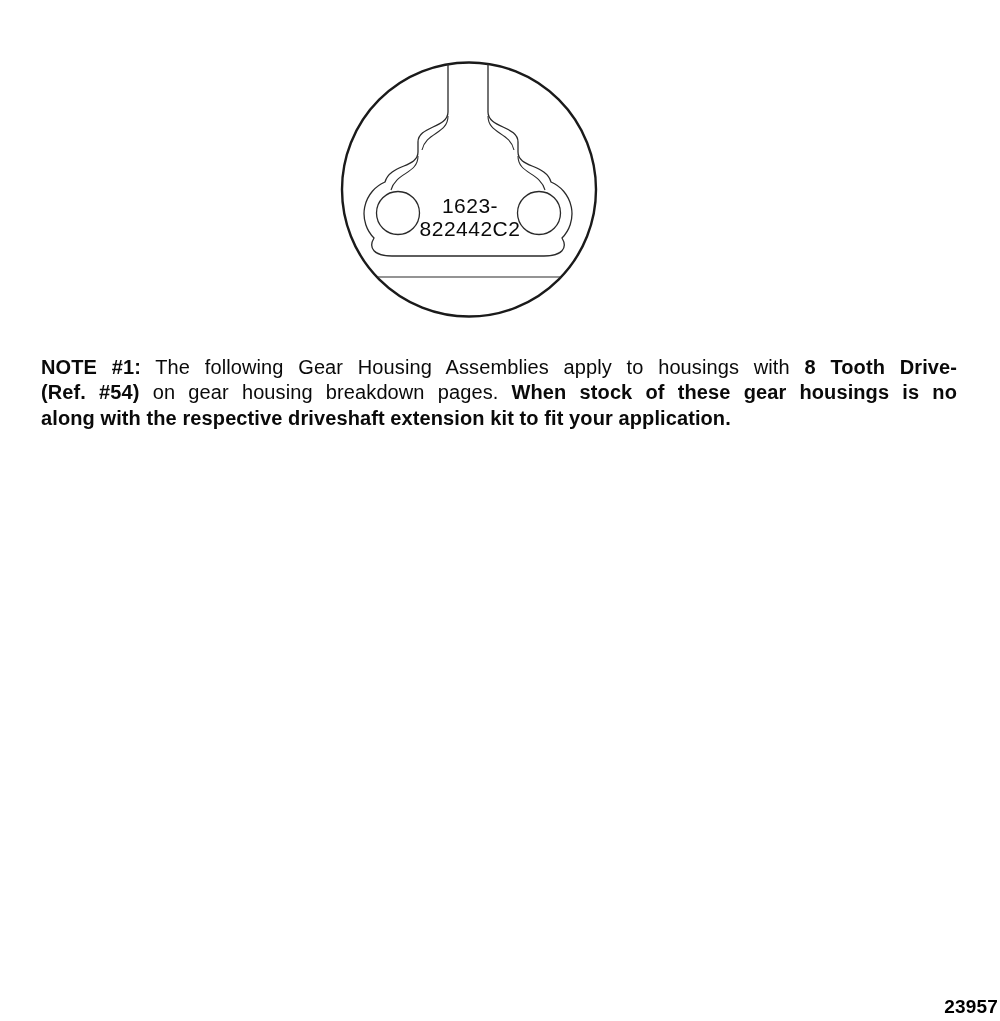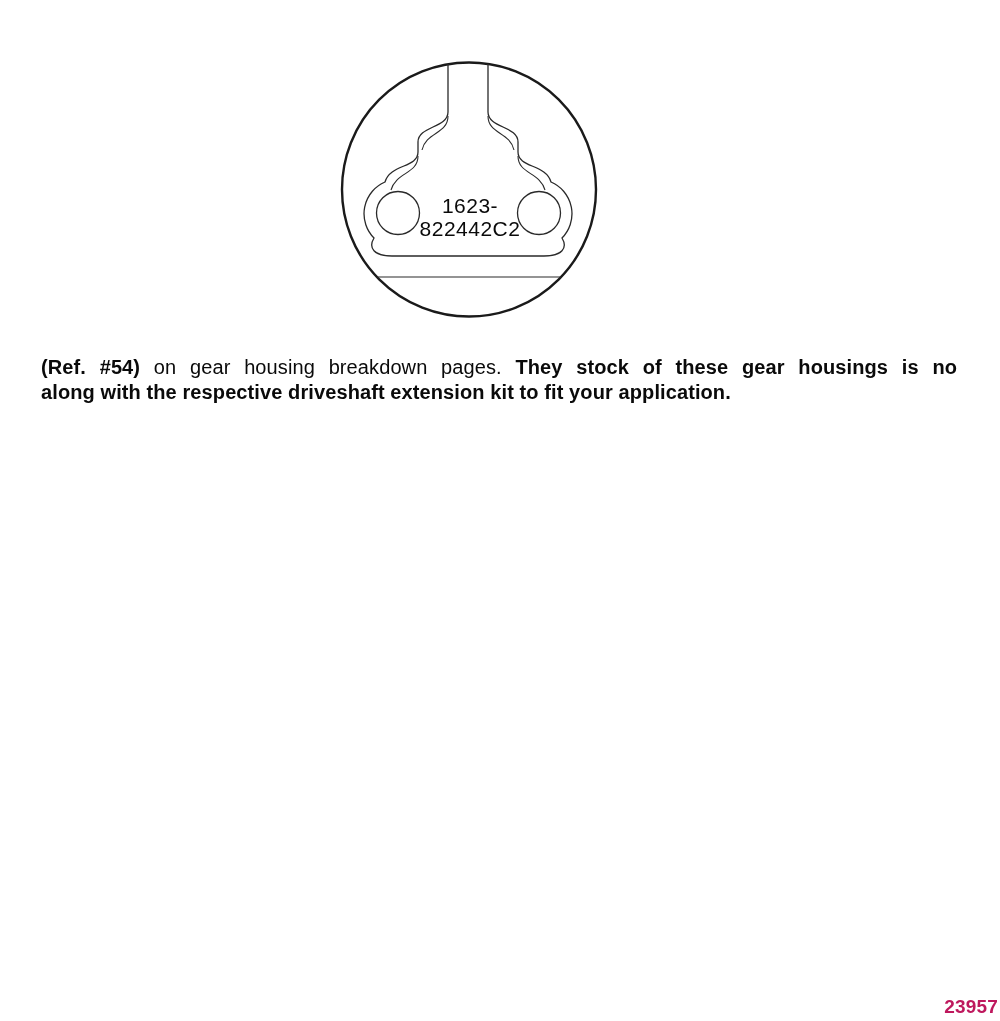--- a/index.html
+++ b/index.html
@@ -45,21 +45,21 @@
     height: 25.4px;
   }
   .b { font-weight: bold; text-align: right; }
   .page-number {
     position: absolute;
     right: 2px;
     top: 996px;
     font-size: 19px;
     font-weight: bold;
     letter-spacing: 0.2px;
-    color: #be185d;
+    color: #000000;
   }
 </style>
 </head>
 <body>
 
 <div class="diagram-wrap">
   <svg viewBox="330 50 280 280" xmlns="http://www.w3.org/2000/svg">
 
     <circle cx="469" cy="189.5" r="127" fill="none" stroke="#1a1a1a" stroke-width="2.4"></circle>
 
@@ -87,17 +87,18 @@
     <circle cx="539" cy="213" r="21.5" fill="none" stroke="#2a2a2a" stroke-width="1.3"></circle>
 
     <line x1="377" y1="277" x2="561" y2="277" stroke="#2a2a2a" stroke-width="1.2"></line>
 
     <text x="470" y="213" text-anchor="middle" class="part-label">1623-</text>
     <text x="470" y="235.5" text-anchor="middle" class="part-label">822442C2</text>
   </svg>
 </div>
 
 <div class="note-block">
-  <div class="jline"><span class="b">(Ref. #54)</span><span> on gear housing breakdown pages. </span><span class="b">They stock of these gear housings is no</span></div>
+  <div class="jline"><span class="b">NOTE #1:</span><span> The following Gear Housing Assemblies apply to housings with </span><span class="b">8 Tooth Drive-</span></div>
+  <div class="jline"><span class="b">(Ref. #54)</span><span> on gear housing breakdown pages. </span><span class="b">When stock of these gear housings is no</span></div>
   <div class="lline"><span class="b">along with the respective driveshaft extension kit to fit your application.</span></div>
 </div>
 
 <div class="page-number">23957</div>
 
 </body></html>

